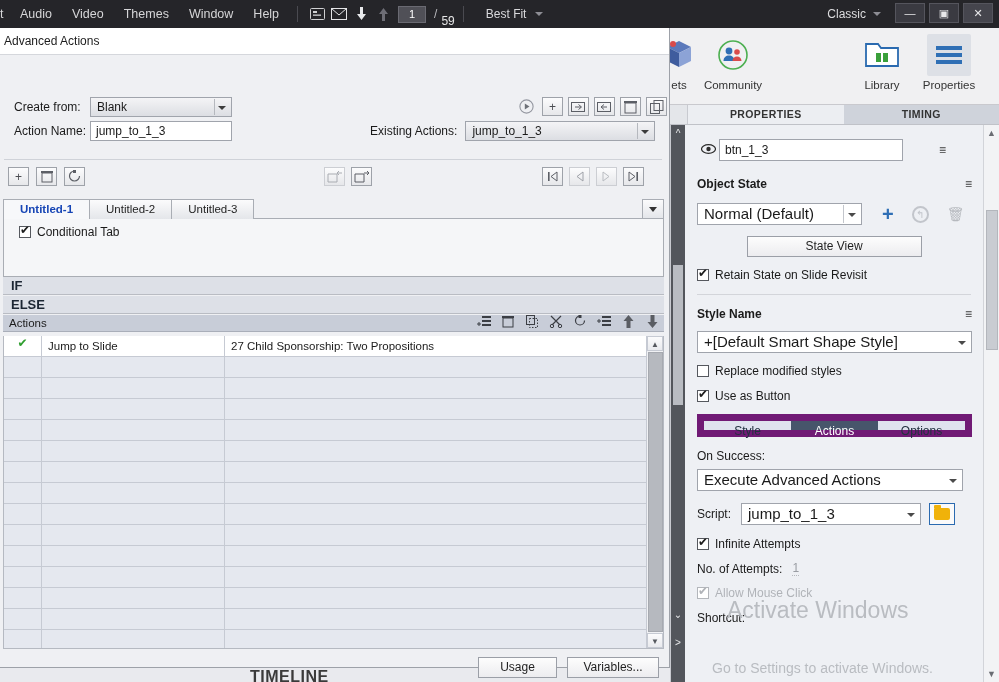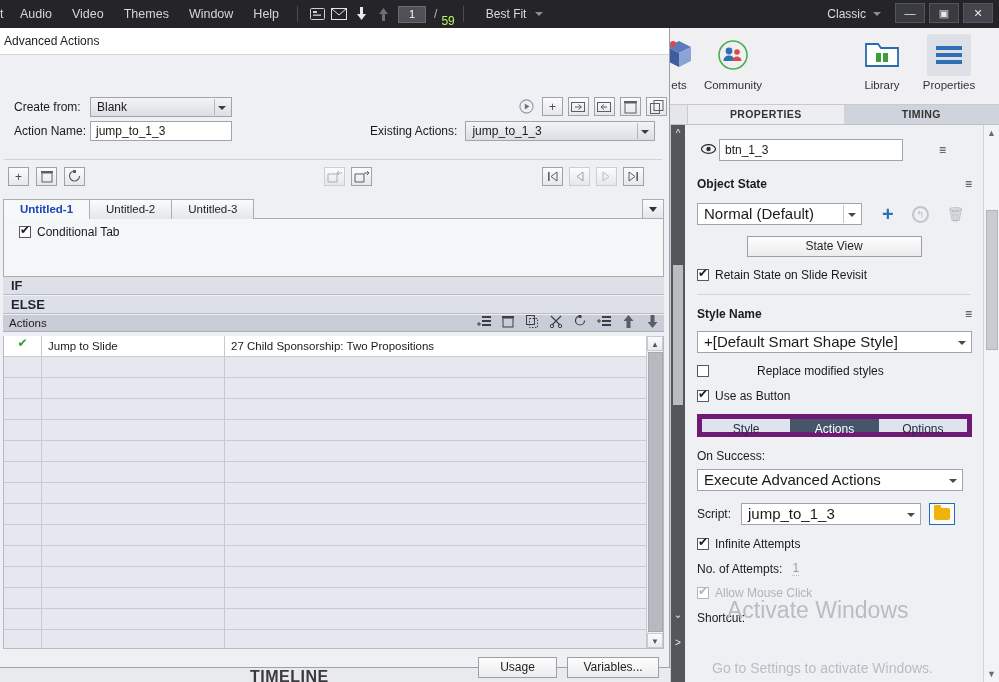--- a/index.html
+++ b/index.html
@@ -19,21 +19,21 @@
   }
   .menu-item { color: #d6d6d8; font-size: 12.5px; padding: 0 10px; line-height: 28px; white-space: nowrap; }
   .menu-item.clipped { padding-left: 0; width: 6px; overflow: hidden; }
   .mb-sep { width: 1px; height: 16px; background: #4a4a50; margin: 0 8px; }
   .mb-icon { width: 22px; height: 20px; display: flex; align-items: center; justify-content: center; color: #cfd0d2; }
   .slide-num {
     width: 28px; height: 17px; background: #505057; border: 1px solid #6a6a72;
     color: #fff; font-size: 11px; text-align: center; line-height: 15px; margin: 0 4px;
   }
   .slide-sep { color: #b9b9bd; font-size: 12px; padding: 0 4px; }
-  .slide-total { color: #bef264; font-size: 12px; margin-top: 13px; }
+  .slide-total { color: #e5e5e5; font-size: 12px; margin-top: 13px; }
   .bestfit { color: #d9d9dc; font-size: 12px; margin-left: 14px; }
   .caret-dn { width: 0; height: 0; border-left: 4px solid transparent; border-right: 4px solid transparent;
               border-top: 4px solid #8d8d94; margin-left: 9px; }
   .classic-box { position: absolute; right: 118px; top: 0; height: 28px; display: flex; align-items: center; }
   .classic-box .lbl { color: #dcdcde; font-size: 12px; }
   .winbtns { position: absolute; right: 6px; top: 3px; display: flex; gap: 4px; }
   .winbtn { width: 30px; height: 20px; background: #3a3a41; border: 1px solid #55555d;
             display: flex; align-items: center; justify-content: center; color: #e8e8ea; font-size: 11px; }
   .winbtn.close { background: #45454d; }
 
@@ -103,21 +103,21 @@
   .cbx.dis { border-color: #b3b6bb; }
   .cbx.dis.on::after { color: #b0b3b8; }
   .cklbl { font-size: 12px; color: #1a1a1a; }
   .cklbl.dis { color: #b0b3b8; }
   .hr { height: 1px; background: #d3d5da; }
   .plus-ico { color: #2f6fb5; font-size: 20px; font-weight: bold; line-height: 1; }
   .circ-ico { width: 17px; height: 17px; border-radius: 50%; border: 2px solid #c2c5cb; color: #c2c5cb;
               font-size: 10px; text-align: center; line-height: 14px; }
   .trash-ico { color: #b6b9be; font-size: 14px; }
 
-  .seg { display: flex; height: 23px; border: 5px solid #701a75; background: #dfe3ee; }
+  .seg { display: flex; height: 23px; border: 7px solid #701a75; background: #dfe3ee; }
   .seg > div { flex: 1; text-align: center; line-height: 21px; font-size: 12px; color: #22313f; }
   .seg > div.active { background: #47556b; color: #fff; }
 
   .folder-btn {
     width: 26px; height: 22px; border: 1px solid #2a6ab0; background: #fafafa;
     display: flex; align-items: center; justify-content: center;
   }
   .folder-glyph { width: 16px; height: 12px; background: #f0b20a; border-radius: 1px 2px 2px 2px; position: relative; }
   .folder-glyph::before {
     content: ""; position: absolute; left: 0; top: -3px; width: 7px; height: 3px; background: #f0b20a;
@@ -358,21 +358,21 @@
       <div class="row" style="margin-top:12px;">
         <div class="sec-title" style="flex:1;">Style Name</div>
         <div class="hamb">≡</div>
       </div>
 
       <div class="sel" style="margin-top:10px;width:275px;">
         <span>+[Default Smart Shape Style]</span>
         <span class="arw"></span>
       </div>
 
-      <div class="row" style="margin-top:11px;gap:42px;">
+      <div class="row" style="margin-top:11px;">
         <span class="cbx"></span>
         <span class="cklbl">Replace modified styles</span>
       </div>
 
       <div class="row" style="margin-top:11px;">
         <span class="cbx on"></span>
         <span class="cklbl">Use as Button</span>
       </div>
 
       <div class="seg" style="margin-top:11px;width:275px;">

